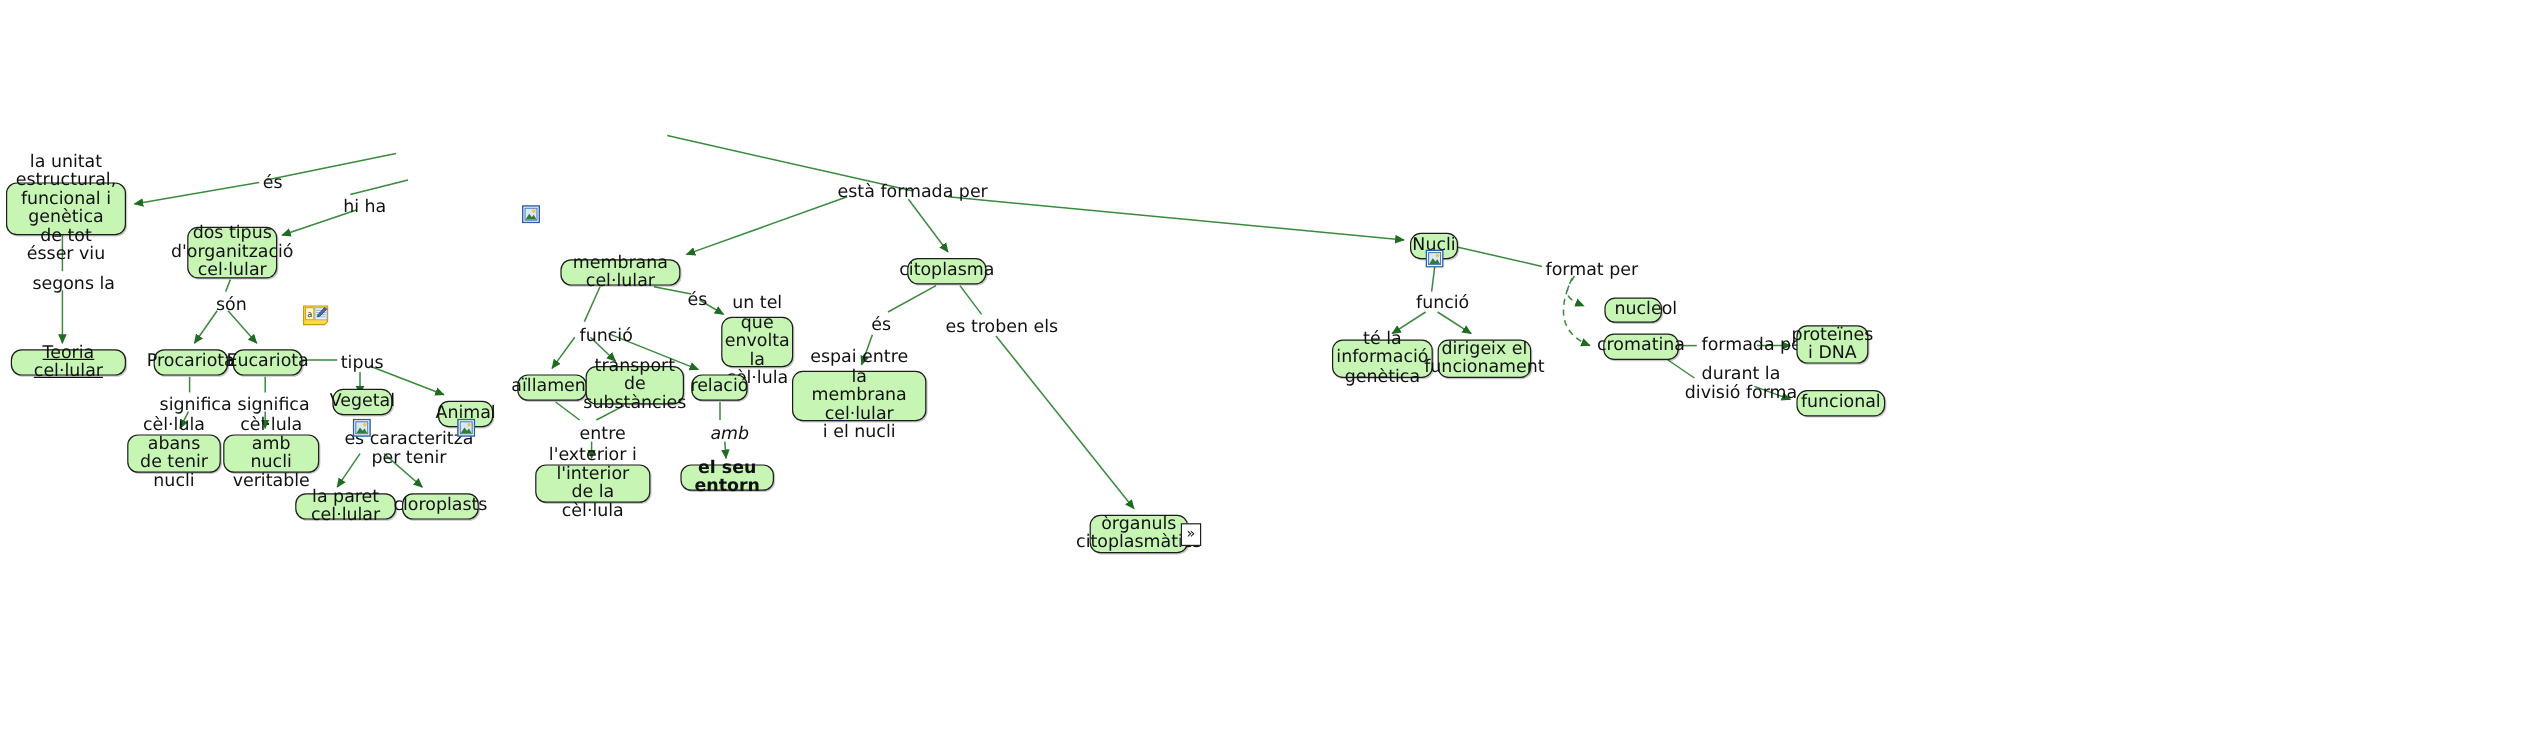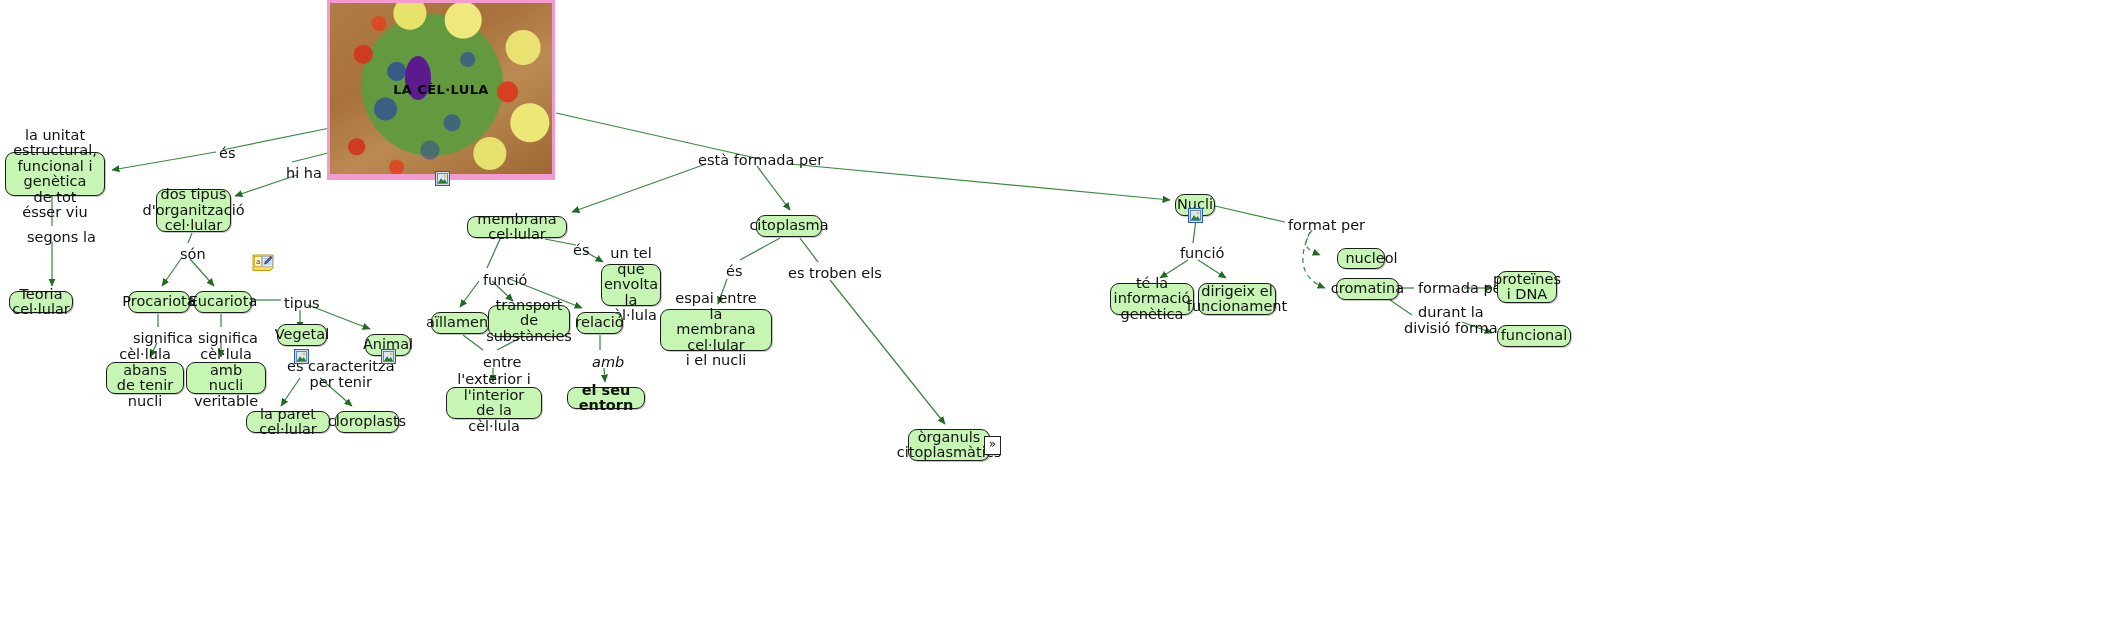--- a/index.html
+++ b/index.html
@@ -168,33 +168,28 @@
       <path d="M1310,232 C1298,258 1300,278 1325,288" stroke-dasharray="5,4" marker-end="url(#ah)"></path>
 
       <path d="M1399,288 L1414,288"></path>
       <path d="M1464,288 L1492,288" marker-end="url(#ah)"></path>
 
       <path d="M1390,300 L1412,315"></path>
       <path d="M1462,322 L1492,333" marker-end="url(#ah)"></path>
     </g>
   </svg>
 
-  <div id="pic-node">
-    <div id="pic-grain"></div>
-    <div id="pic-nucleus"></div>
-    <div id="pic-title">LA CÈL·LULA</div>
-  </div>
 
 <div class="node" style="left: 5px; top: 152px; width: 100px; height: 44px;">la unitat estructural,
 funcional i genètica
 de tot ésser viu</div>
     <div class="node" style="left: 156px; top: 189px; width: 75px; height: 43px;">dos tipus
 d'organització
 cel·lular</div>
-    <div class="node" style="left: 9px; top: 291px; width: 64px; height: 22px;">Teoria cel·lular</div>
+    <div class="node" style="left: 9px; top: 291px; width: 96px; height: 22px; text-decoration: underline;">Teoria cel·lular</div>
     <div class="node" style="left: 128px; top: 291px; width: 62px; height: 22px;">Procariota</div>
     <div class="node" style="left: 194px; top: 291px; width: 58px; height: 22px;">Eucariota</div>
     <div class="node" style="left: 277px; top: 324px; width: 50px; height: 22px;">Vegetal</div>
     <div class="node" style="left: 365px; top: 334px; width: 46px; height: 22px;">Animal</div>
     <div class="node" style="left: 106px; top: 362px; width: 78px; height: 32px;">cèl·lula abans
 de tenir nucli</div>
     <div class="node" style="left: 186px; top: 362px; width: 80px; height: 32px;">cèl·lula amb
 nucli veritable</div>
     <div class="node" style="left: 246px; top: 411px; width: 84px; height: 22px;">la paret cel·lular</div>
     <div class="node" style="left: 335px; top: 411px; width: 64px; height: 22px;">cloroplasts</div>

